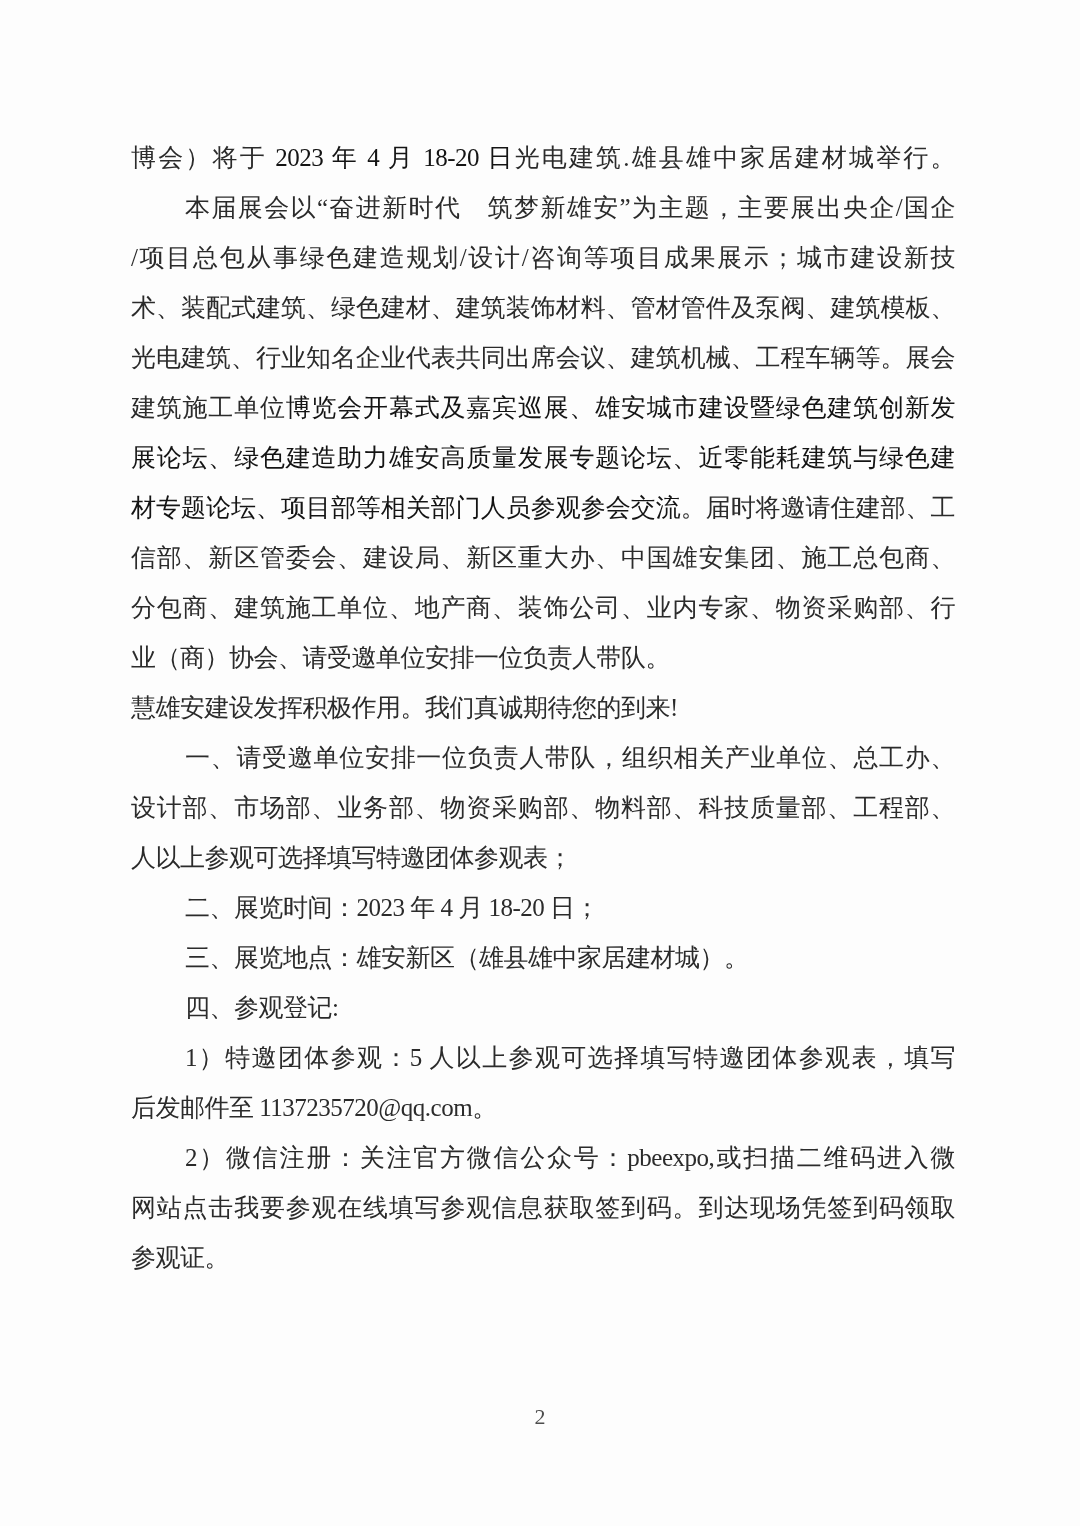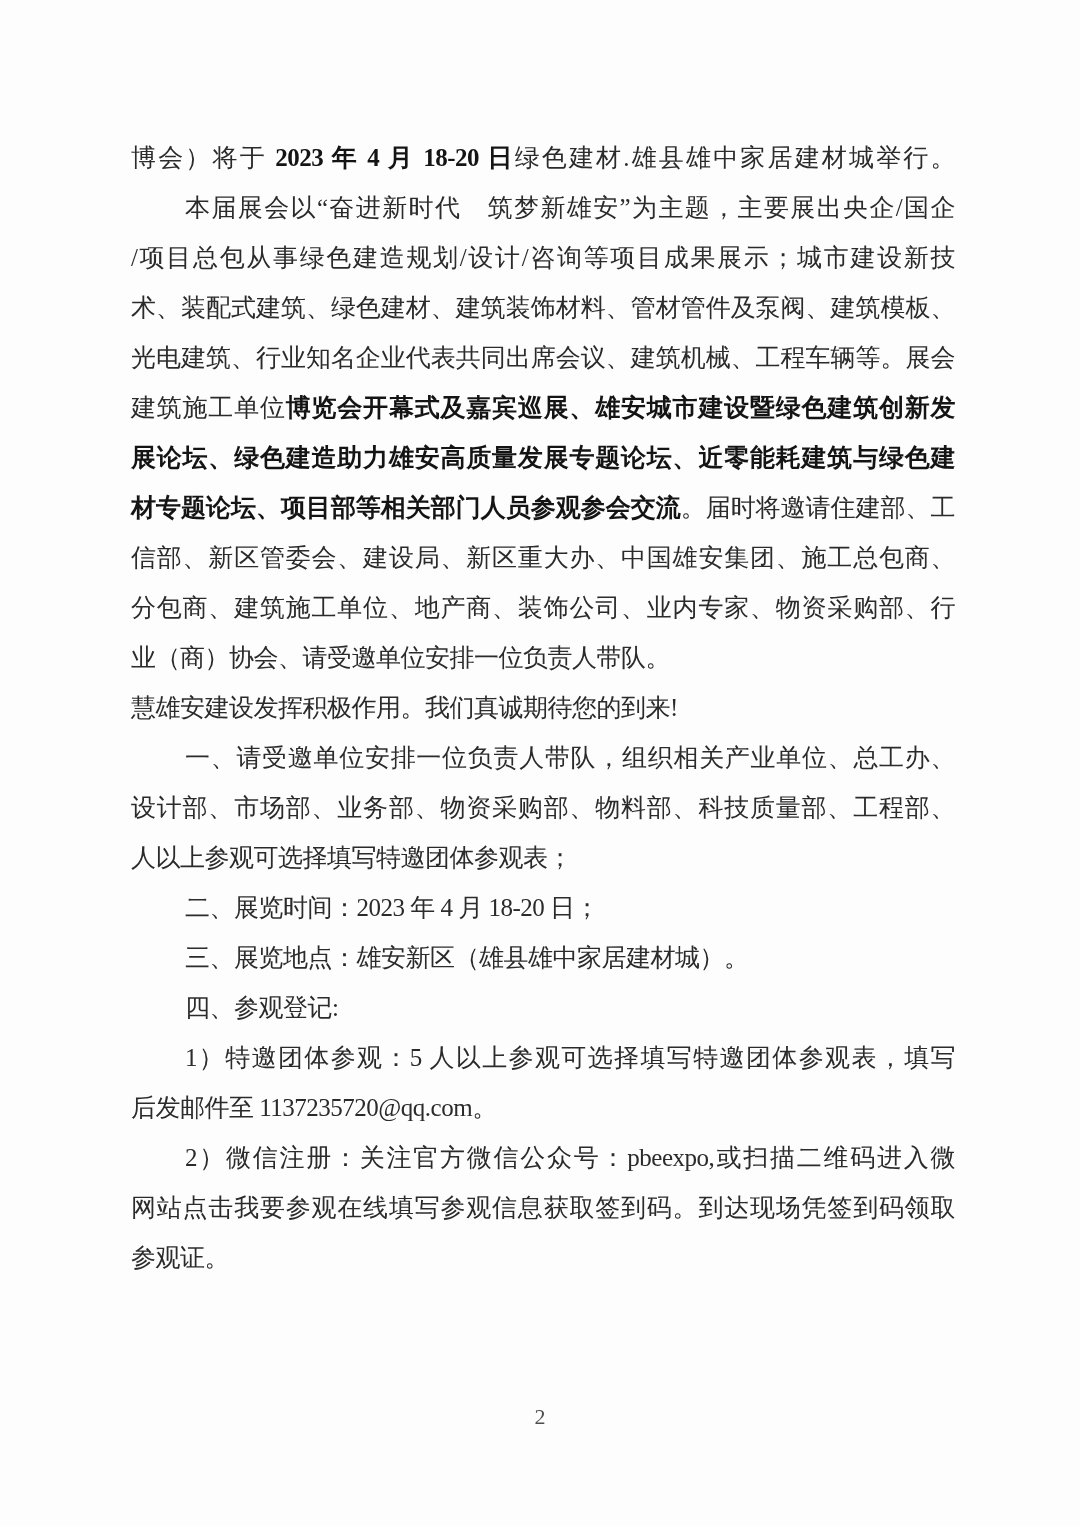--- a/index.html
+++ b/index.html
@@ -31,39 +31,39 @@
     text-align: justify;
     white-space: normal;
   }
   .line.full {
     text-align-last: justify;
   }
   .line.indent {
     text-indent: 54px;
   }
   .seg.bold {
-    font-weight: 700;
+    font-weight: 400;
     color: #141414;
   }
   .page-number {
     position: absolute;
     top: 1404px;
     left: 0;
     width: 100%;
     text-align: center;
     font-size: 22px;
     color: #4d4d4d;
   }
 </style>
 </head>
 <body>
 
 <div class="page">
   <div class="content">
-      <div class="line full"><span class="seg">博会）将于 </span><span class="seg bold">2023 年 4 月 18-20 日</span><span class="seg">绿色建材.雄县雄中家居建材城举行。</span></div>
+      <div class="line full"><span class="seg">博会）将于 </span><span class="seg bold">2023 年 4 月 18-20 日</span><span class="seg">光电建筑.雄县雄中家居建材城举行。</span></div>
       <div class="line full indent"><span class="seg">本届展会以“奋进新时代　筑梦新雄安”为主题，主要展出央企/国企</span></div>
       <div class="line full"><span class="seg">/项目总包从事绿色建造规划/设计/咨询等项目成果展示；城市建设新技</span></div>
       <div class="line full"><span class="seg">术、装配式建筑、绿色建材、建筑装饰材料、管材管件及泵阀、建筑模板、</span></div>
       <div class="line full"><span class="seg">光电建筑、行业知名企业代表共同出席会议、建筑机械、工程车辆等。展会</span></div>
       <div class="line full"><span class="seg">建筑施工单位</span><span class="seg bold">博览会开幕式及嘉宾巡展、雄安城市建设暨绿色建筑创新发</span></div>
       <div class="line full"><span class="seg bold">展论坛、绿色建造助力雄安高质量发展专题论坛、近零能耗建筑与绿色建</span></div>
       <div class="line full"><span class="seg bold">材专题论坛、项目部等相关部门人员参观参会交流</span><span class="seg">。届时将邀请住建部、工</span></div>
       <div class="line full"><span class="seg">信部、新区管委会、建设局、新区重大办、中国雄安集团、施工总包商、</span></div>
       <div class="line full"><span class="seg">分包商、建筑施工单位、地产商、装饰公司、业内专家、物资采购部、行</span></div>
       <div class="line"><span class="seg">业（商）协会、请受邀单位安排一位负责人带队。</span></div>

